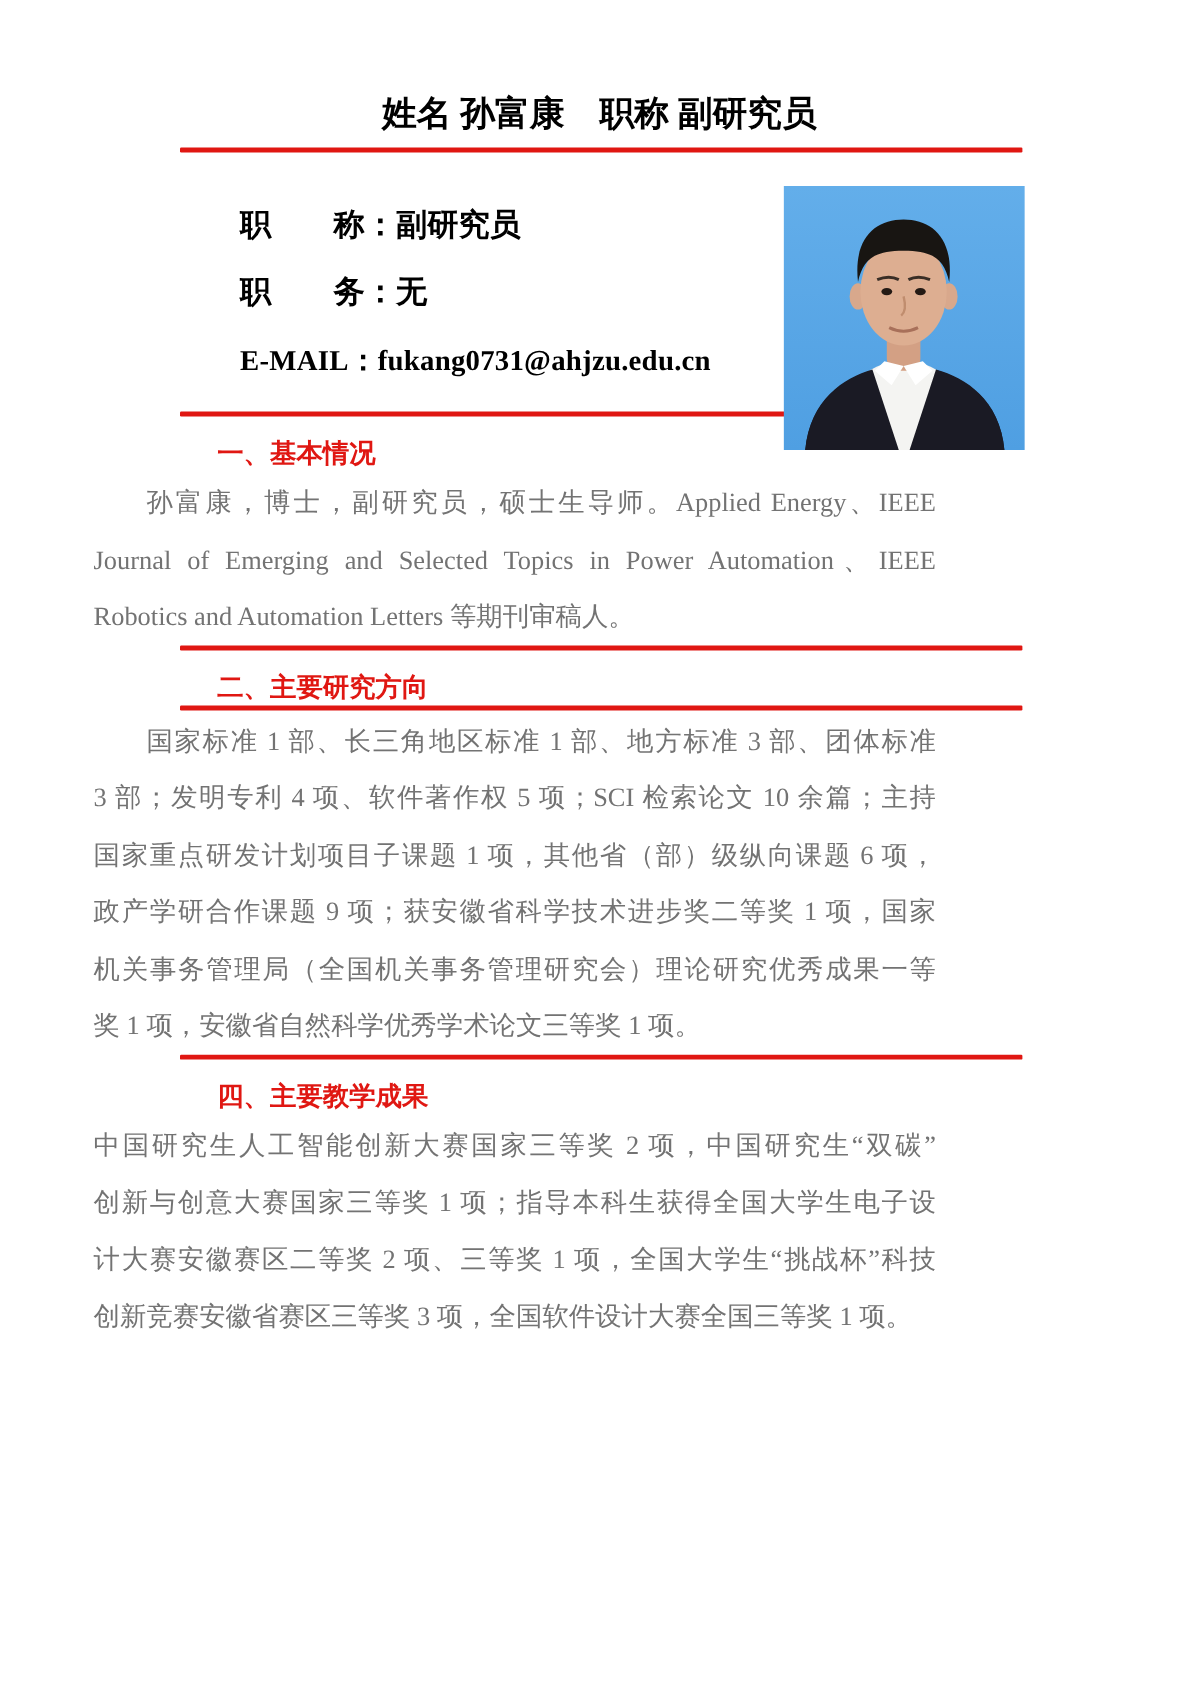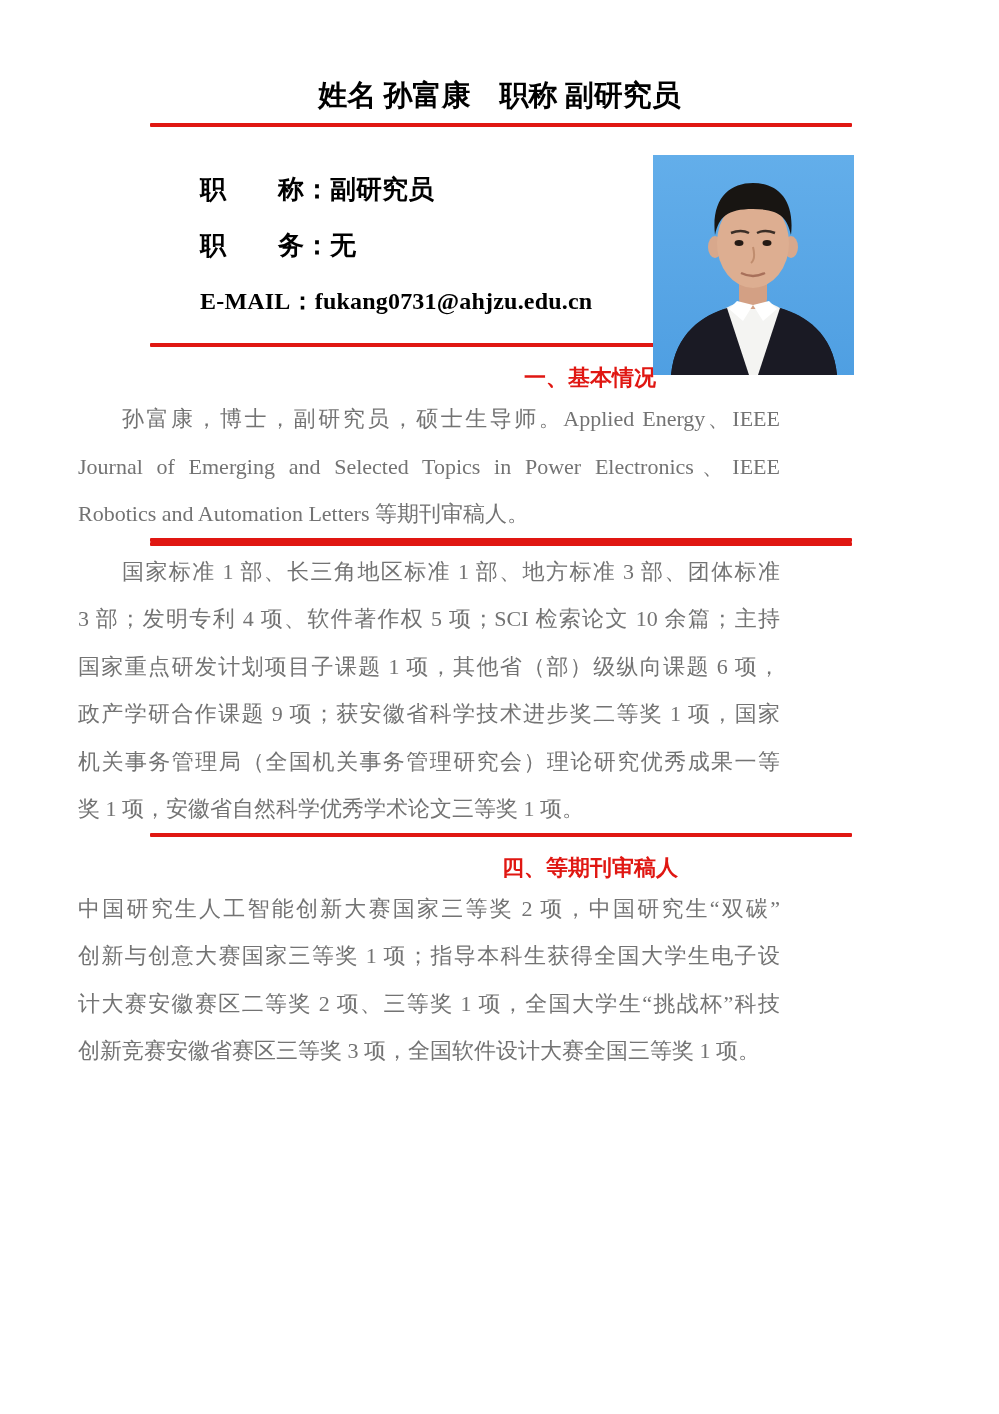--- a/index.html
+++ b/index.html
@@ -7,32 +7,32 @@
        font-family:"Liberation Serif","DejaVu Serif",serif;color:#111;}
   .page{position:relative;width:999px;height:1414px;background:#fff;}
 
   .title{padding-top:78px;text-align:center;font-weight:bold;font-size:29px;
          line-height:34px;white-space:pre;color:#000;
          font-family:"Liberation Serif","DejaVu Serif",serif;}
   .rule{margin-left:150px;width:702px;height:4px;background:#e01712;border-radius:1px;}
   .title-rule{margin-top:11px;}
 
   .info{margin:48px 0 0 200px;width:440px;}
-  .info-row{font-family:Liberation Sans, sans-serif;
+  .info-row{font-family:Liberation Mono, monospace;
             font-weight:bold;font-size:26px;line-height:28px;margin-bottom:28px;
             color:#000;white-space:pre;}
   .info-row.latin{font-family:"Liberation Serif","DejaVu Serif",serif;
                   font-size:24px;letter-spacing:0.2px;}
   .ilabel{display:inline-block;}
   .ivalue{display:inline;}
 
   .photo{position:absolute;left:653px;top:155px;width:201px;height:220px;display:block;}
   .rule.r2{margin-top:25px;}
   .heading{margin:16px 0 0 181px;font-family:"Liberation Sans","DejaVu Sans",sans-serif;
-           font-weight:bold;font-size:22px;line-height:30px;color:#e01712;text-align:center;}
+           font-weight:bold;font-size:22px;line-height:30px;color:#e01712;}
   .para{margin:2px 0 0 78px;width:702px;font-size:22px;color:#737373;}
   .line{line-height:47.5px;text-align:justify;text-align-last:justify;
         font-family:"Liberation Serif","DejaVu Serif",serif;}
   .line.last{text-align-last:left;}
   .line.indent{text-indent:2em;}
 </style>
 </head>
 <body>
 
 <div class="page">
@@ -81,38 +81,39 @@
     <ellipse cx="114" cy="88" rx="4.5" ry="3" fill="#241a14"></ellipse>
 
     <path d="M100 92 Q103 104 98 108" stroke="#c08d6e" stroke-width="2" fill="none"></path>
     <path d="M88 118 Q100 124 112 118" stroke="#a8705a" stroke-width="2.5" fill="none"></path>
   </svg>
 
   <div class="rule r2"></div>
   <div class="heading">一、基本情况</div>
   <div class="para">
       <div class="line indent">孙富康，博士，副研究员，硕士生导师。Applied Energy、IEEE</div>
-      <div class="line">Journal of Emerging and Selected Topics in Power Electronics、IEEE</div>
+      <div class="line">Journal of Emerging and Selected Topics in Power Automation、IEEE</div>
       <div class="line last">Robotics and Automation Letters 等期刊审稿人。</div>
     </div>
 
   <div class="rule"></div>
+  <div class="heading">二、主要研究方向</div>
 
   <div class="rule"></div>
   <div class="para">
       <div class="line indent">国家标准 1 部、长三角地区标准 1 部、地方标准 3 部、团体标准</div>
       <div class="line">3 部；发明专利 4 项、软件著作权 5 项；SCI 检索论文 10 余篇；主持</div>
       <div class="line">国家重点研发计划项目子课题 1 项，其他省（部）级纵向课题 6 项，</div>
       <div class="line">政产学研合作课题 9 项；获安徽省科学技术进步奖二等奖 1 项，国家</div>
       <div class="line">机关事务管理局（全国机关事务管理研究会）理论研究优秀成果一等</div>
       <div class="line last">奖 1 项，安徽省自然科学优秀学术论文三等奖 1 项。</div>
     </div>
 
   <div class="rule"></div>
-  <div class="heading">四、等期刊审稿人</div>
+  <div class="heading">四、主要教学成果</div>
   <div class="para">
       <div class="line">中国研究生人工智能创新大赛国家三等奖 2 项，中国研究生“双碳”</div>
       <div class="line">创新与创意大赛国家三等奖 1 项；指导本科生获得全国大学生电子设</div>
       <div class="line">计大赛安徽赛区二等奖 2 项、三等奖 1 项，全国大学生“挑战杯”科技</div>
       <div class="line last">创新竞赛安徽省赛区三等奖 3 项，全国软件设计大赛全国三等奖 1 项。</div>
     </div>
 
 </div>
 
 </body></html>

